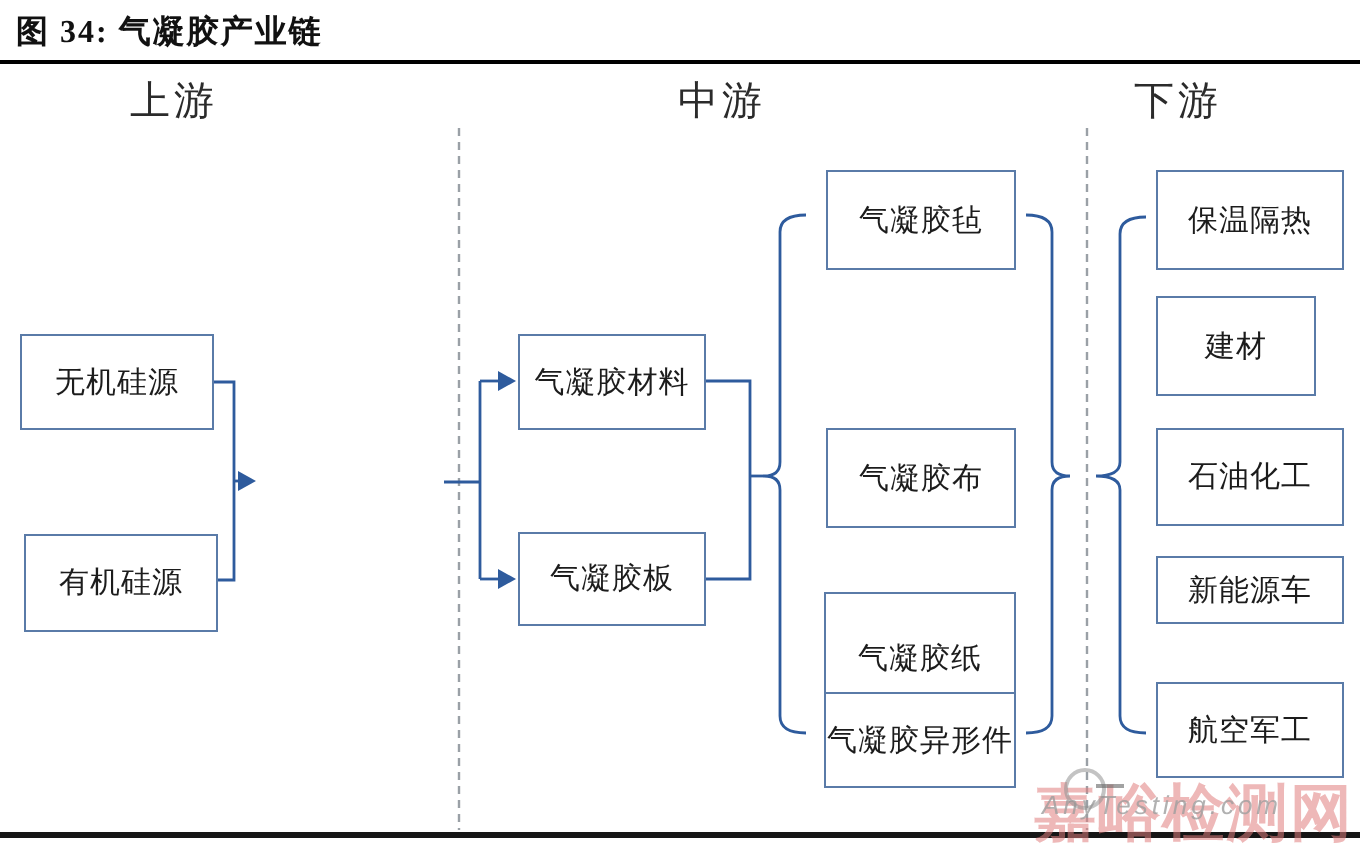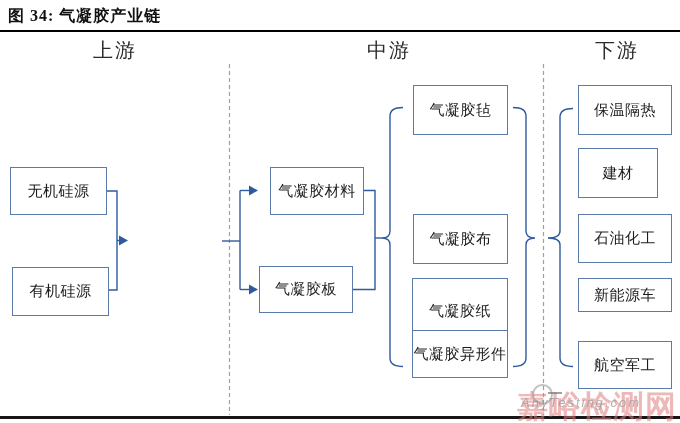--- a/index.html
+++ b/index.html
@@ -7,21 +7,21 @@
     position:relative;width:680px;height:423px;background:#ffffff;overflow:hidden;
     font-family:"Liberation Serif","DejaVu Serif",serif;
   }
   .fig-title{
     position:absolute;left:8px;top:6px;font-size:16px;font-weight:bold;color:#111;
     letter-spacing:1px;white-space:nowrap;
   }
   .title-rule{position:absolute;left:0;top:30px;width:680px;height:2px;background:#000;}
   .bottom-rule{position:absolute;left:0;top:416px;width:680px;height:2.5px;background:#161616;}
   .stage-label{
-    position:absolute;top:37px;width:100px;text-align:center;font-size:20px;color:#2b2b2b;
+    position:absolute;top:37px;width:100px;font-size:20px;color:#2b2b2b;
     letter-spacing:2px;white-space:nowrap;
   }
   .node{
     position:absolute;background:#fff;border:1.5px solid var(--box-border,#5a7ba8);
     display:flex;align-items:center;justify-content:center;
     font-size:15px;color:#1c1c1c;letter-spacing:.5px;white-space:nowrap;z-index:2;
     box-sizing:border-box;
     text-align:right;
   }
   .wires{position:absolute;left:0;top:0;z-index:1;}
@@ -87,27 +87,27 @@
     </g>
 
     <path class="wire" d="M403,107.5 Q390,107.5 390,116 L390,231 Q390,238 382,238 Q390,238 390,245 L390,358 Q390,366.5 403,366.5"></path>
     <path class="wire" d="M513,107.5 Q526,107.5 526,116 L526,231 Q526,238 535,238 Q526,238 526,245 L526,358 Q526,366.5 513,366.5"></path>
     <path class="wire" d="M573,108.5 Q560,108.5 560,117 L560,231 Q560,238 548,238 Q560,238 560,245 L560,358 Q560,366.5 573,366.5"></path>
   </svg>
 
   <div class="node" style="left:10px;top:167px;width:97px;height:48px">无机硅源</div>
   <div class="node" style="left:12px;top:267px;width:97px;height:49px">有机硅源</div>
 
-  <div class="node" style="left:270px;top:167px;width:94px;height:48px">气凝胶材料</div>
+  <div class="node" style="left:259px;top:167px;width:94px;height:48px">气凝胶材料</div>
   <div class="node" style="left:259px;top:266px;width:94px;height:47px">气凝胶板</div>
 
   <div class="node" style="left:413px;top:85px;width:95px;height:50px">气凝胶毡</div>
   <div class="node" style="left:413px;top:214px;width:95px;height:50px">气凝胶布</div>
-  <div class="node" style="left:412px;top:278px;width:96px;height:66px">气凝胶纸</div>
-  <div class="node" style="left:412px;top:330px;width:96px;height:48px">气凝胶异形件</div>
+  <div class="node" style="left:412px;top:296px;width:96px;height:66px">气凝胶纸</div>
+  <div class="node" style="left:412px;top:346px;width:96px;height:48px">气凝胶异形件</div>
 
   <div class="node" style="left:578px;top:85px;width:94px;height:50px">保温隔热</div>
   <div class="node" style="left:578px;top:148px;width:80px;height:50px">建材</div>
   <div class="node" style="left:578px;top:214px;width:94px;height:49px">石油化工</div>
   <div class="node" style="left:578px;top:278px;width:94px;height:34px">新能源车</div>
   <div class="node" style="left:578px;top:341px;width:94px;height:48px">航空军工</div>
 
   <div class="wm-site">嘉峪检测网</div>
   <div class="wm-brand-circle"></div>
   <div class="wm-brand-dash"></div>

